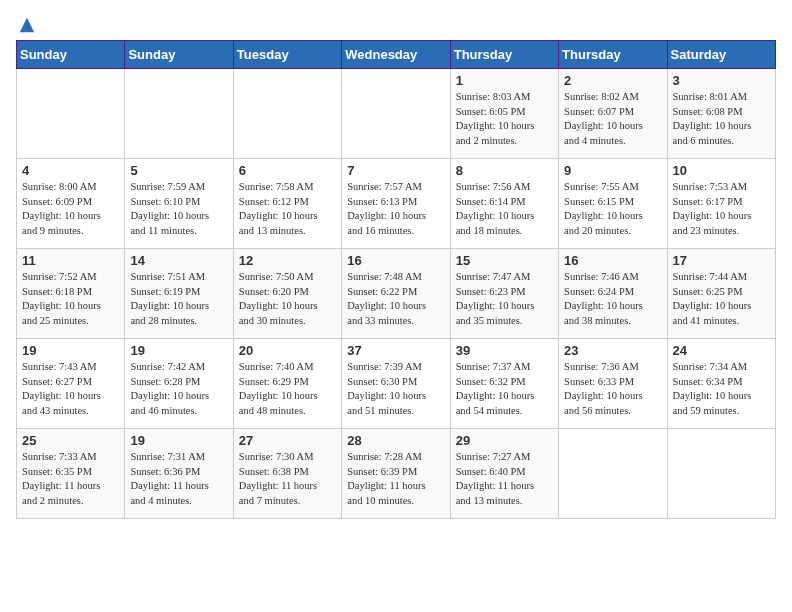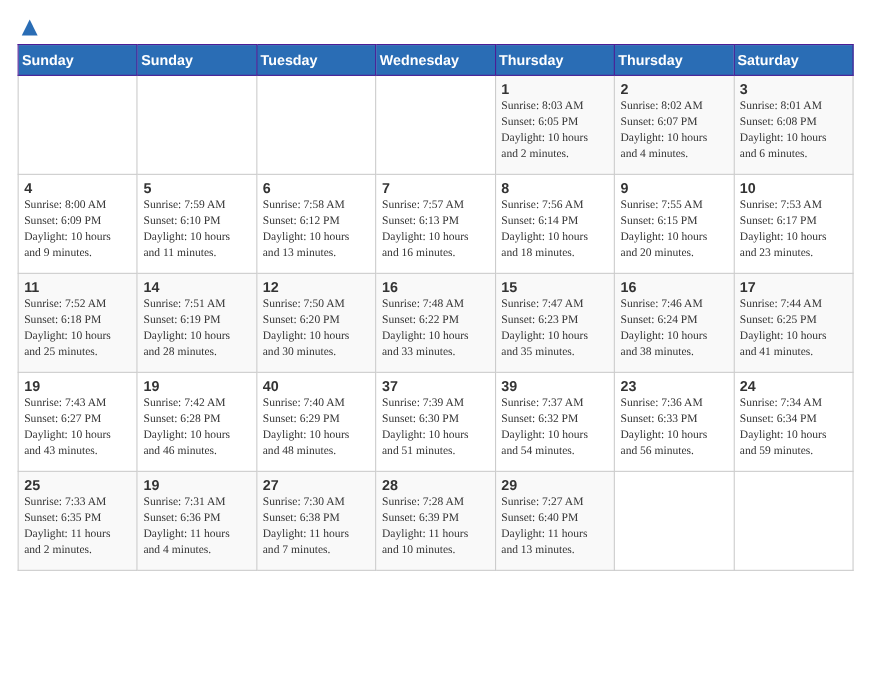--- a/index.html
+++ b/index.html
@@ -200,21 +200,21 @@
       <tr>
         <td>
           <span class="day-num">19</span>
           <div class="day-info">Sunrise: 7:43 AM<br>Sunset: 6:27 PM<br>Daylight: 10 hours<br>and 43 minutes.</div>
         </td>
         <td>
           <span class="day-num">19</span>
           <div class="day-info">Sunrise: 7:42 AM<br>Sunset: 6:28 PM<br>Daylight: 10 hours<br>and 46 minutes.</div>
         </td>
         <td>
-          <span class="day-num">40</span>
+          <span class="day-num">20</span>
           <div class="day-info">Sunrise: 7:40 AM<br>Sunset: 6:29 PM<br>Daylight: 10 hours<br>and 48 minutes.</div>
         </td>
         <td>
           <span class="day-num">37</span>
           <div class="day-info">Sunrise: 7:39 AM<br>Sunset: 6:30 PM<br>Daylight: 10 hours<br>and 51 minutes.</div>
         </td>
         <td>
           <span class="day-num">39</span>
           <div class="day-info">Sunrise: 7:37 AM<br>Sunset: 6:32 PM<br>Daylight: 10 hours<br>and 54 minutes.</div>
         </td>

